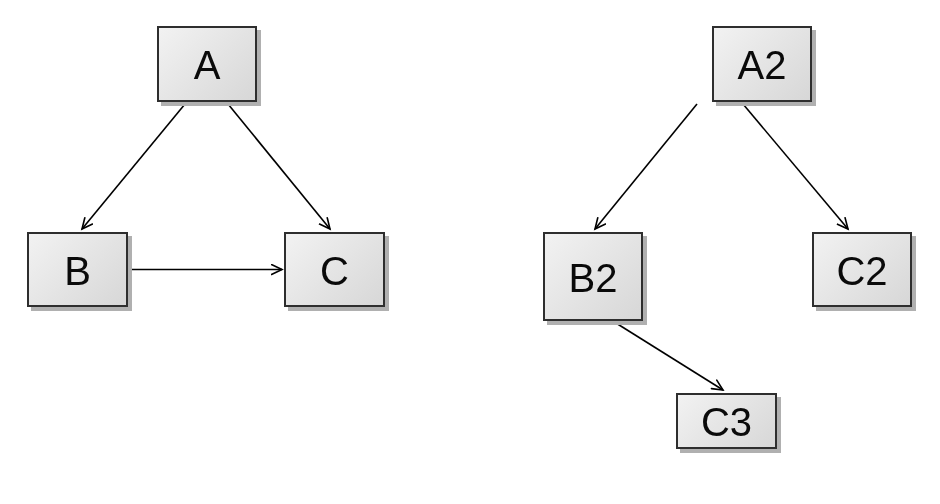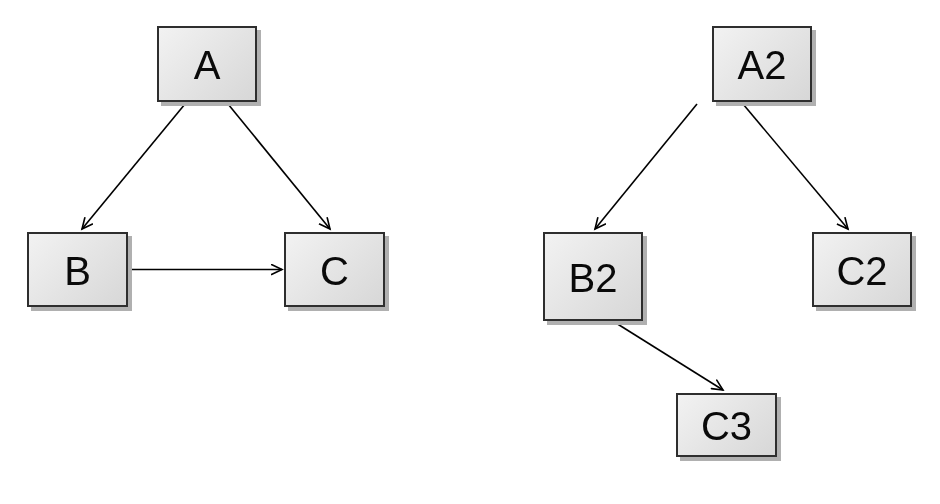--- a/index.html
+++ b/index.html
@@ -65,17 +65,17 @@
       </div>
       <div class="node" style="left: 670px; top: 26px; width: 100px; height: 76px; margin-left: 42px;">
         <span>A2</span>
       </div>
       <div class="node" style="left: 543px; top: 232px; width: 100px; height: 89px;">
         <span>B2</span>
       </div>
       <div class="node" style="left: 800px; top: 232px; width: 100px; height: 75px; margin-left: 12px;">
         <span>C2</span>
       </div>
-      <div class="node" style="left: 676px; top: 393px; width: 101px; height: 64px;">
+      <div class="node" style="left: 676px; top: 393px; width: 101px; height: 56px;">
         <span>C3</span>
       </div>
     </div>
 </div>
 
 </body></html>

